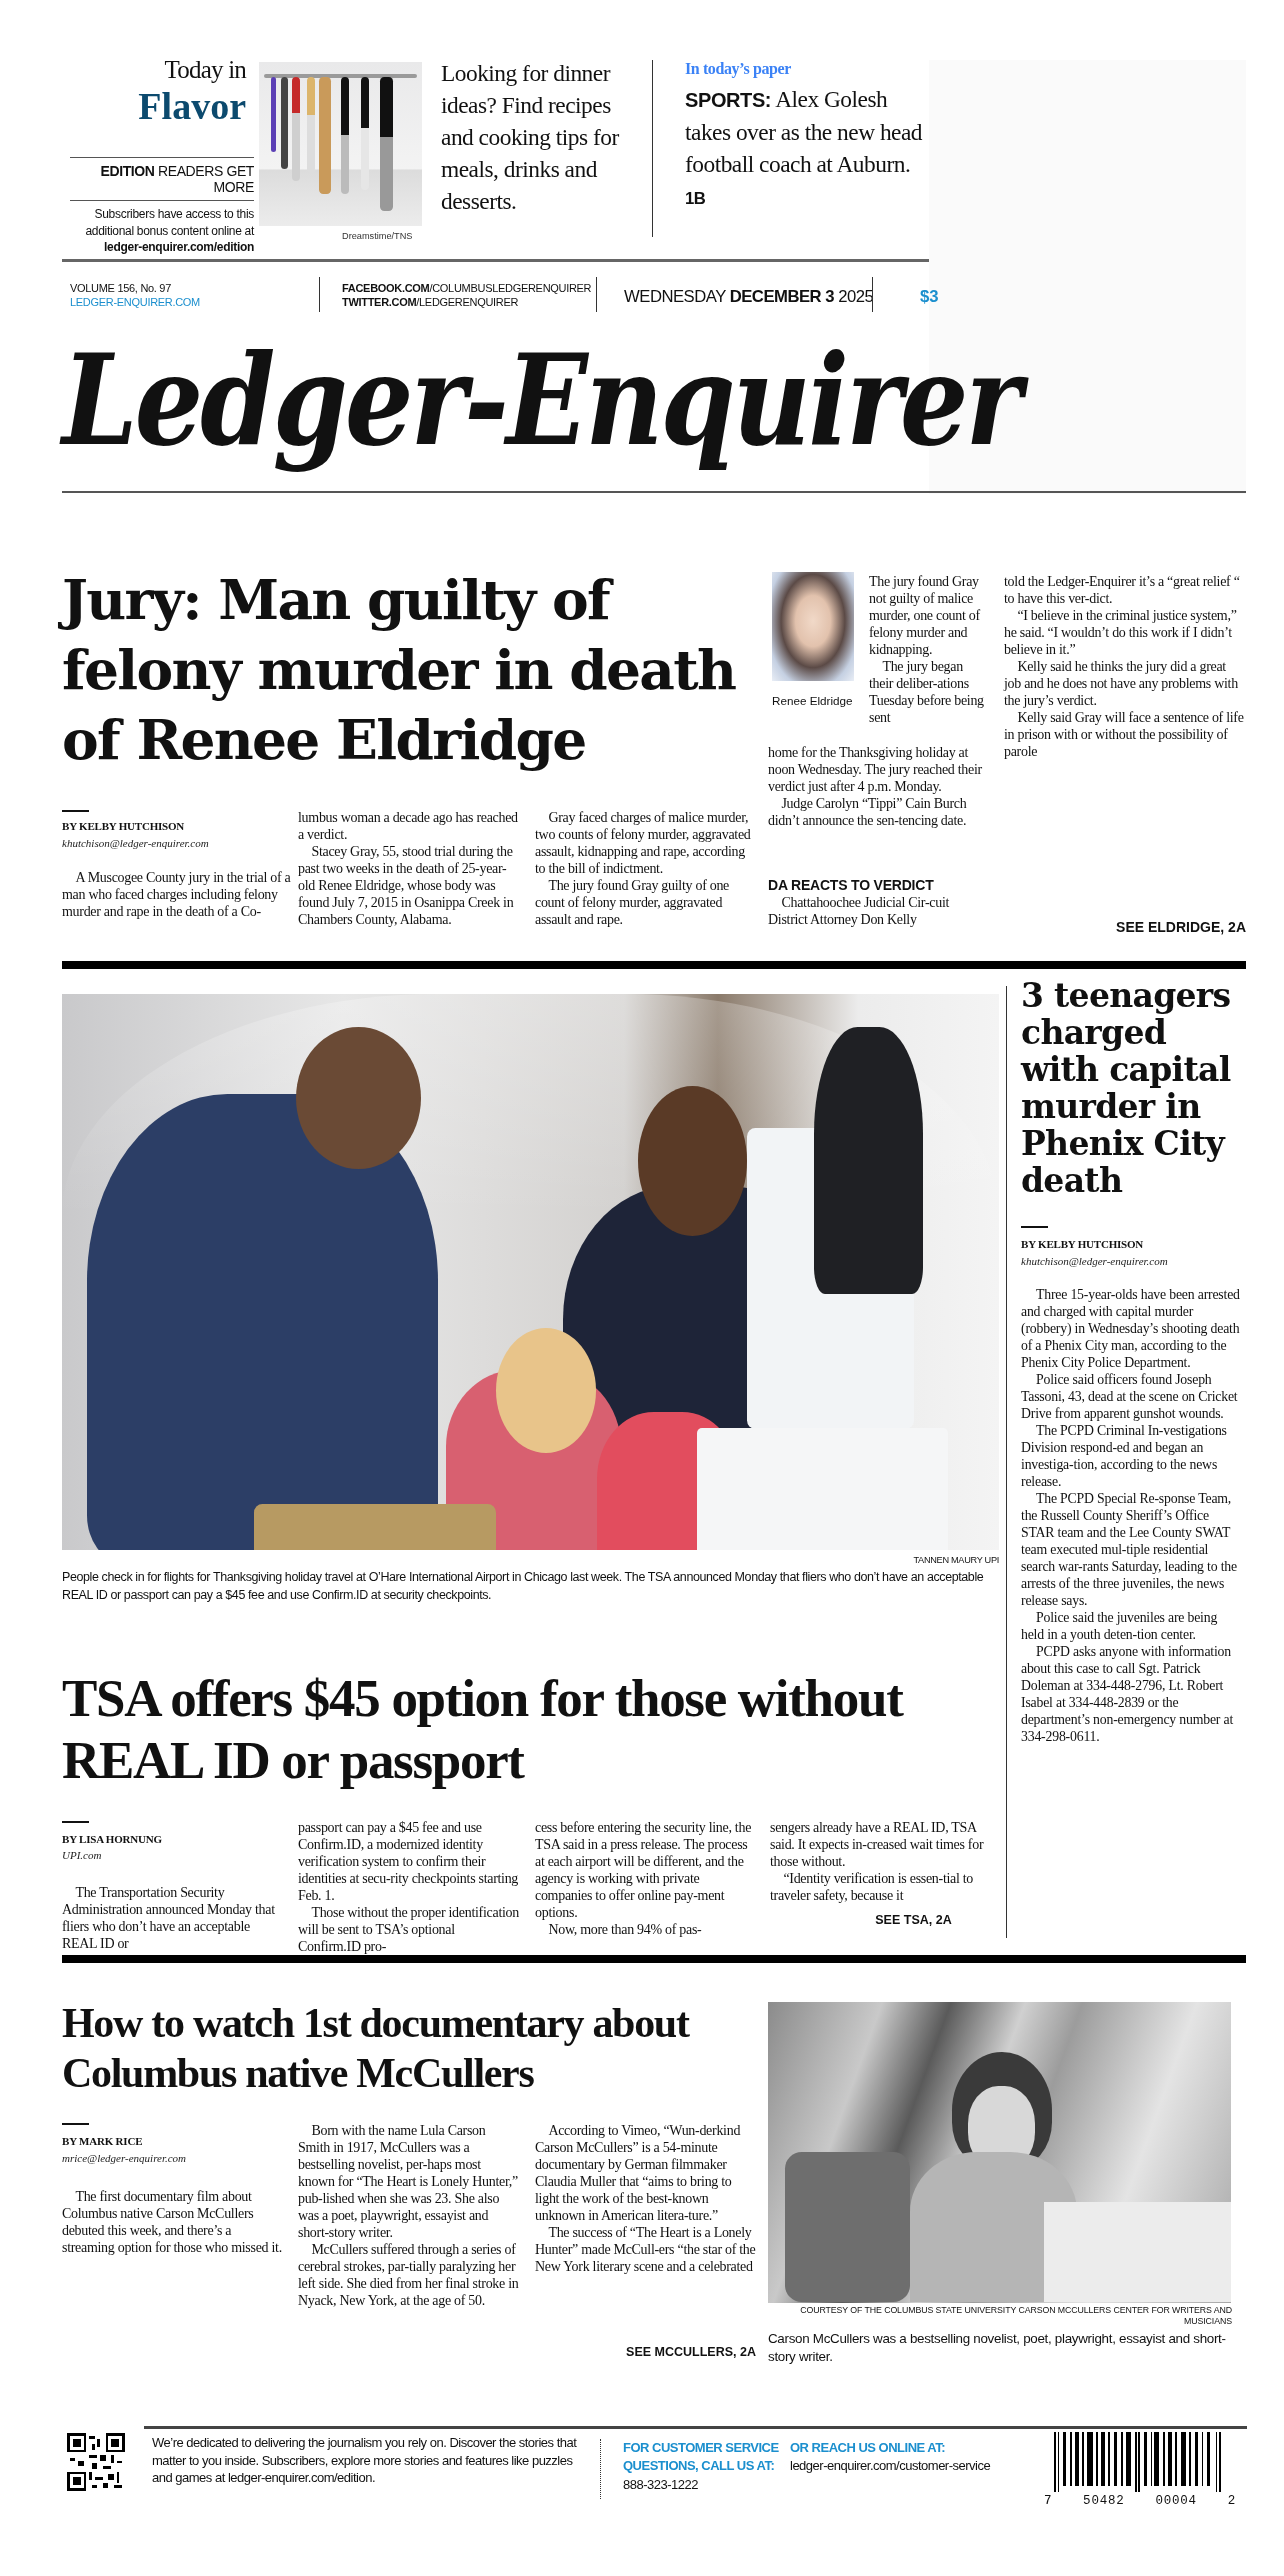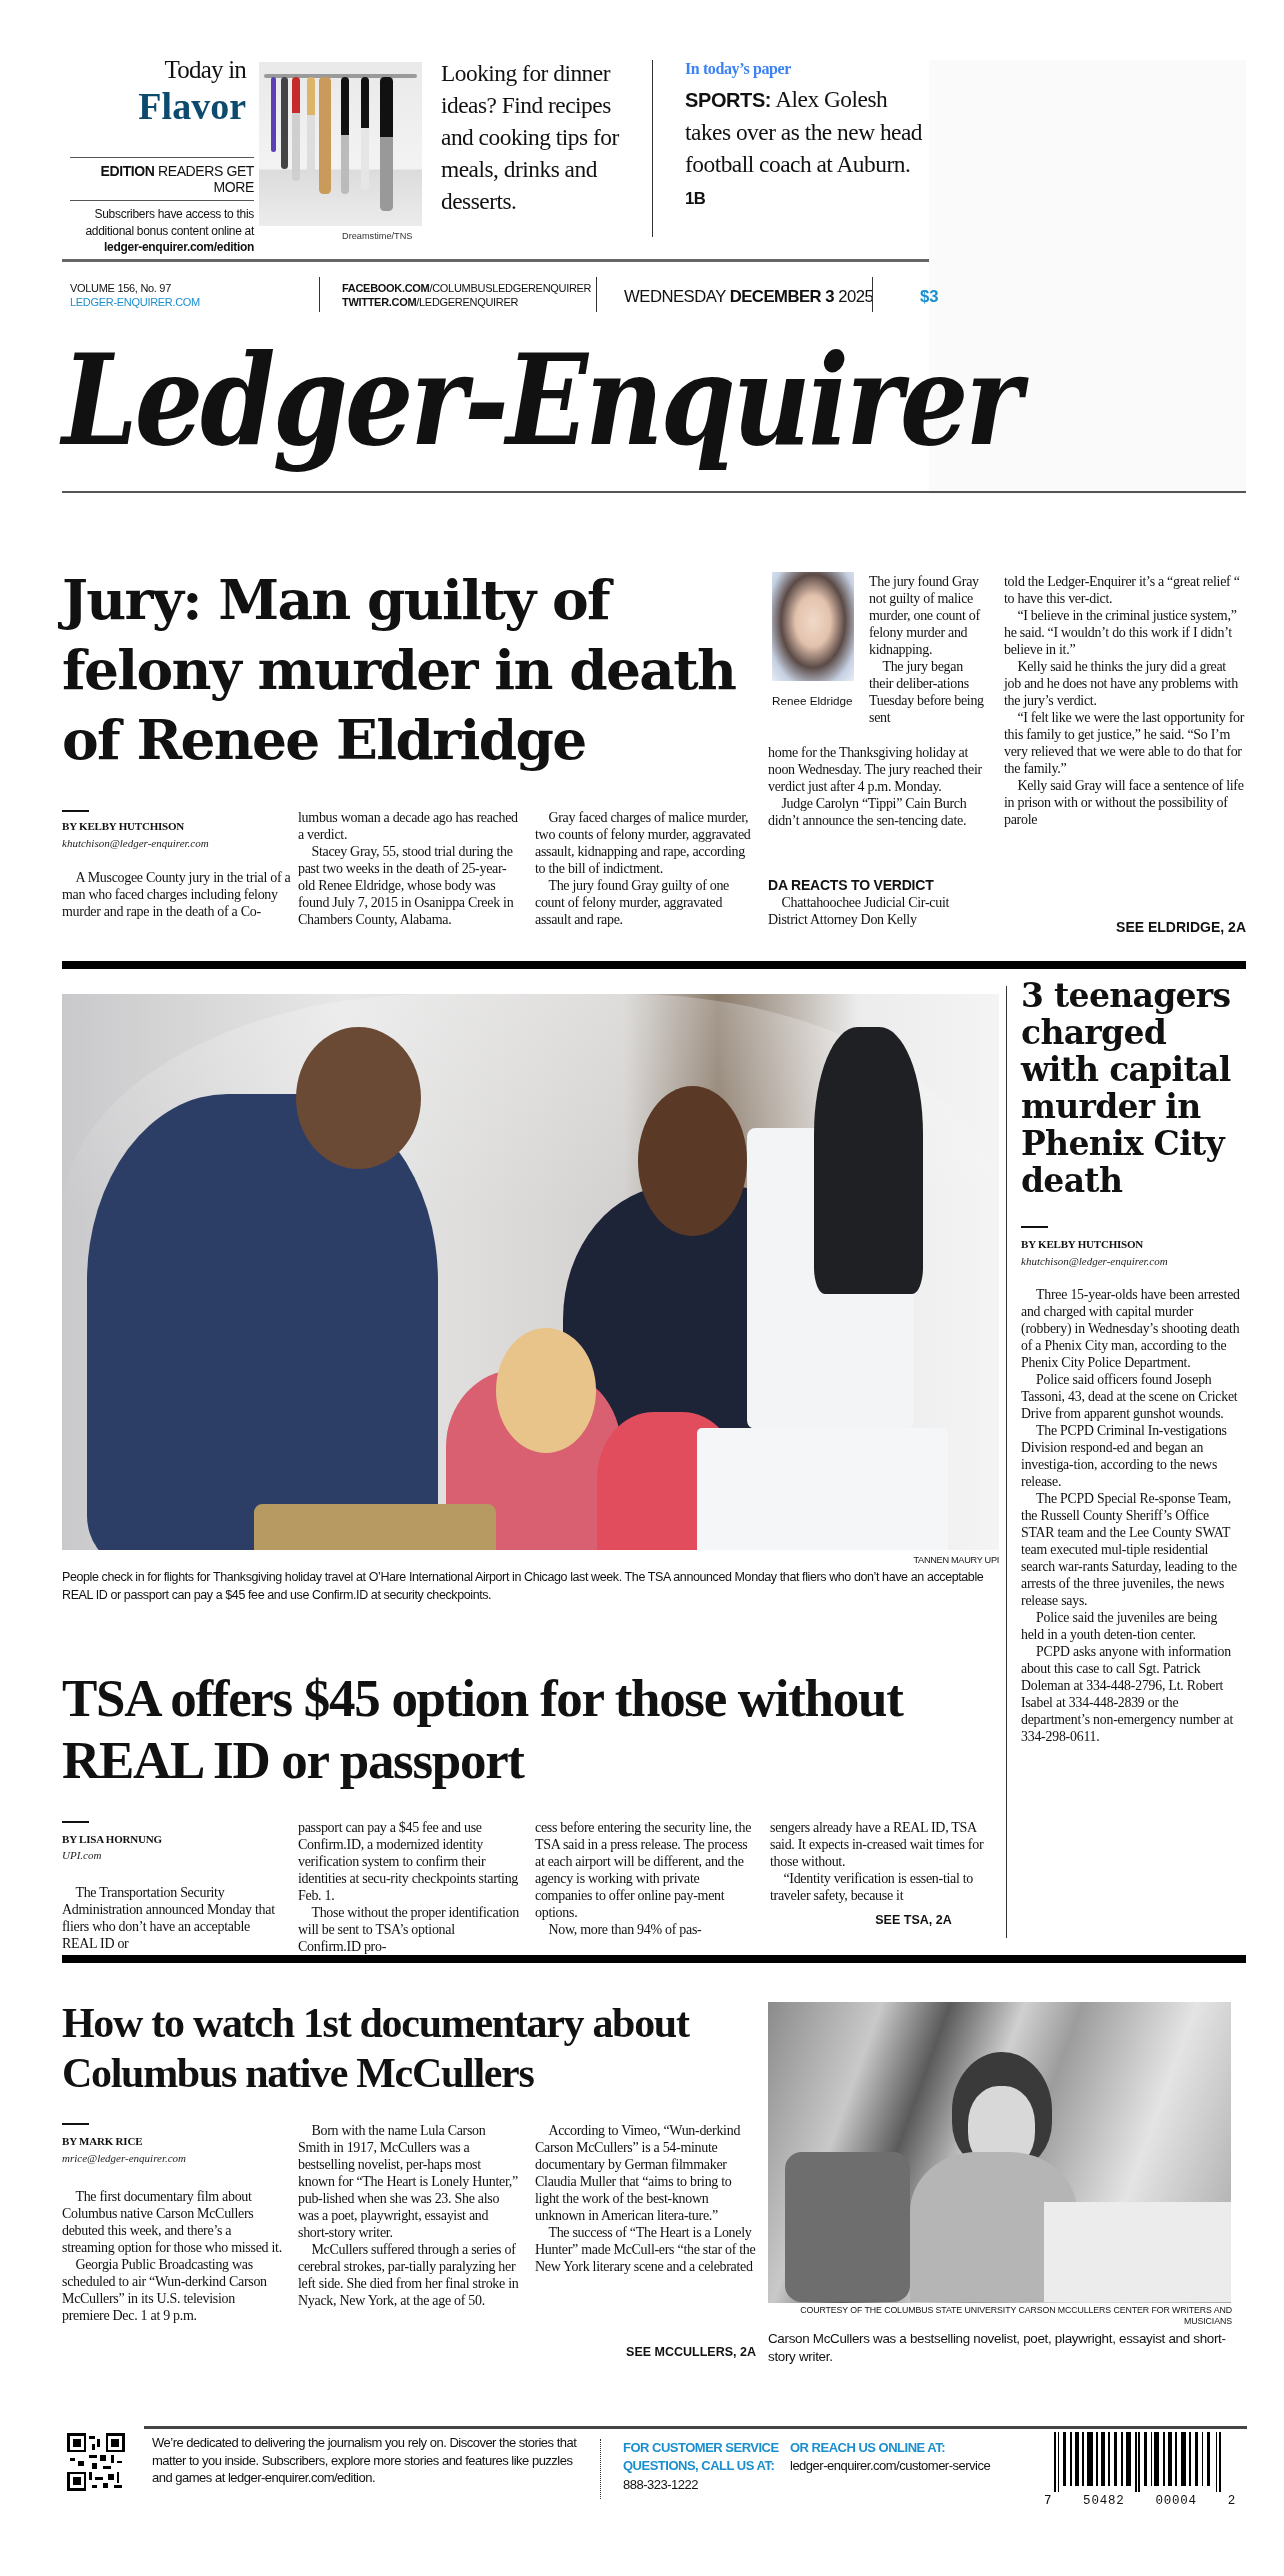--- a/index.html
+++ b/index.html
@@ -202,21 +202,20 @@
     <p>Judge Carolyn “Tippi” Cain Burch didn’t announce the sen-tencing date.</p>
   </div>
 <div class="abs" id="da-subhead">DA REACTS TO VERDICT</div>
 <div class="col" id="lead-col4b">
     <p>Chattahoochee Judicial Cir-cuit District Attorney Don Kelly</p>
   </div>
 <div class="col" id="lead-col5">
   <p class="noindent">told the Ledger-Enquirer it’s a “great relief “ to have this ver-dict.</p>
     <p>“I believe in the criminal justice system,” he said. “I wouldn’t do this work if I didn’t believe in it.”</p>
     <p>Kelly said he thinks the jury did a great job and he does not have any problems with the jury’s verdict.</p>
-    <p>“I felt like we were the last opportunity for this family to get justice,” he said. “So I’m very relieved that we were able to do that for the family.”</p>
     <p>Kelly said Gray will face a sentence of life in prison with or without the possibility of parole</p>
 </div>
 <div class="abs" id="see-eldridge">SEE ELDRIDGE, 2A</div>
 
 <div class="thick-rule" style="top:961px"></div>
 
 <div class="abs" id="tsa-photo">
   <div class="ph" style="left:0;top:0;width:937px;height:556px;background:linear-gradient(180deg,rgba(255,255,255,0.25),rgba(0,0,0,0) 40%)"></div>
   <div class="ph" style="left:25px;top:100px;width:351px;height:468px;background:#2c3e66"></div>
   <div class="ph" style="left:234px;top:33px;width:125px;height:142px;background:#6a4a35;border-radius:50%"></div>
@@ -271,21 +270,20 @@
 
 <div class="thick-rule" style="top:1955px"></div>
 
 <h2 class="abs serif" id="mc-headline">How to watch 1st documentary about Columbus native McCullers</h2>
 <div class="byline-rule" style="left:62px;top:2123px"></div>
 <div class="byline serif" style="left:62px;top:2135px">BY MARK RICE</div>
 <div class="byline-email serif" style="left:62px;top:2152px">mrice@ledger-enquirer.com</div>
 
 <div class="col" id="mc-col1">
     <p>The first documentary film about Columbus native Carson McCullers debuted this week, and there’s a streaming option for those who missed it.</p>
-    <p>Georgia Public Broadcasting was scheduled to air “Wun-derkind Carson McCullers” in its U.S. television premiere Dec. 1 at 9 p.m.</p>
   </div>
 <div class="col" id="mc-col2">
     <p>Born with the name Lula Carson Smith in 1917, McCullers was a bestselling novelist, per-haps most known for “The Heart is Lonely Hunter,” pub-lished when she was 23. She also was a poet, playwright, essayist and short-story writer.</p>
     <p>McCullers suffered through a series of cerebral strokes, par-tially paralyzing her left side. She died from her final stroke in Nyack, New York, at the age of 50.</p>
   </div>
 <div class="col" id="mc-col3">
     <p>According to Vimeo, “Wun-derkind Carson McCullers” is a 54-minute documentary by German filmmaker Claudia Muller that “aims to bring to light the work of the best-known unknown in American litera-ture.”</p>
     <p>The success of “The Heart is a Lonely Hunter” made McCull-ers “the star of the New York literary scene and a celebrated</p>
   </div>
 <div class="abs" id="see-mc">SEE MCCULLERS, 2A</div>

